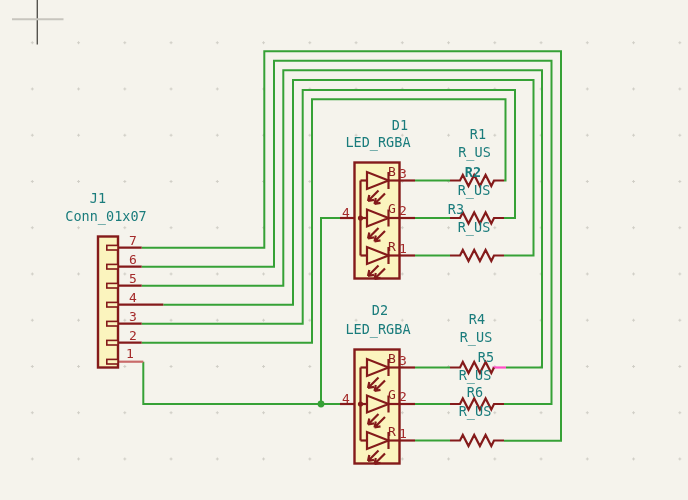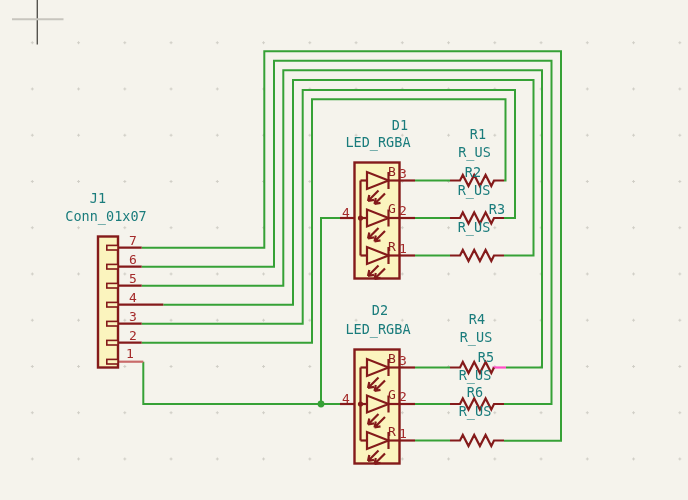--- a/index.html
+++ b/index.html
@@ -132,23 +132,23 @@
   <span class="lbl t-chan" style="left:392px;top:357.5px;">B</span>
   <span class="lbl t-chan" style="left:392px;top:394px;">G</span>
   <span class="lbl t-chan" style="left:392px;top:430.5px;">R</span>
   <span class="lbl t-num" style="left:403px;top:359.5px;">3</span>
   <span class="lbl t-num" style="left:403px;top:396px;">2</span>
   <span class="lbl t-num" style="left:403px;top:432.5px;">1</span>
   <span class="lbl t-num" style="left:346px;top:398px;">4</span>
 
   <span class="lbl t-teal" style="left:475px;top:135px;padding-left:6px;">R1</span>
   <span class="lbl t-teal" style="left:474.5px;top:153px;">R_US</span>
-  <span class="lbl t-teal" style="left:473px;top:173px;">R2</span>
+  <span class="lbl t-teal" style="left:473px;top:173px;font-weight:bold;">R2</span>
   <span class="lbl t-teal" style="left:474px;top:191px;">R_US</span>
-  <span class="lbl t-teal" style="left:497px;top:210px;">R3</span>
+  <span class="lbl t-teal" style="left:456px;top:210px;">R3</span>
   <span class="lbl t-teal" style="left:474px;top:227.5px;">R_US</span>
   <span class="lbl t-teal" style="left:477px;top:320px;">R4</span>
   <span class="lbl t-teal" style="left:476px;top:338px;">R_US</span>
   <span class="lbl t-teal" style="left:475px;top:357.5px;margin-left:11px;">R5</span>
   <span class="lbl t-teal" style="left:475px;top:375.5px;">R_US</span>
   <span class="lbl t-teal" style="left:475px;top:393px;">R6</span>
   <span class="lbl t-teal" style="left:475px;top:411.5px;">R_US</span>
 
 </div>
 

